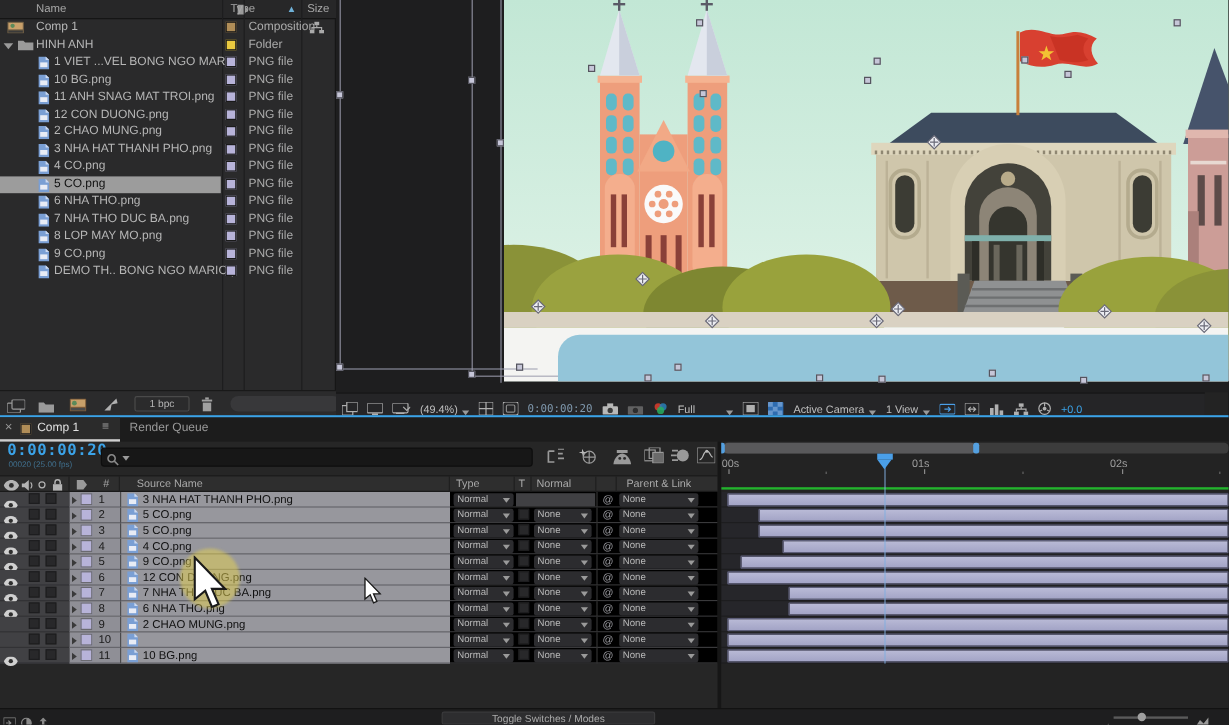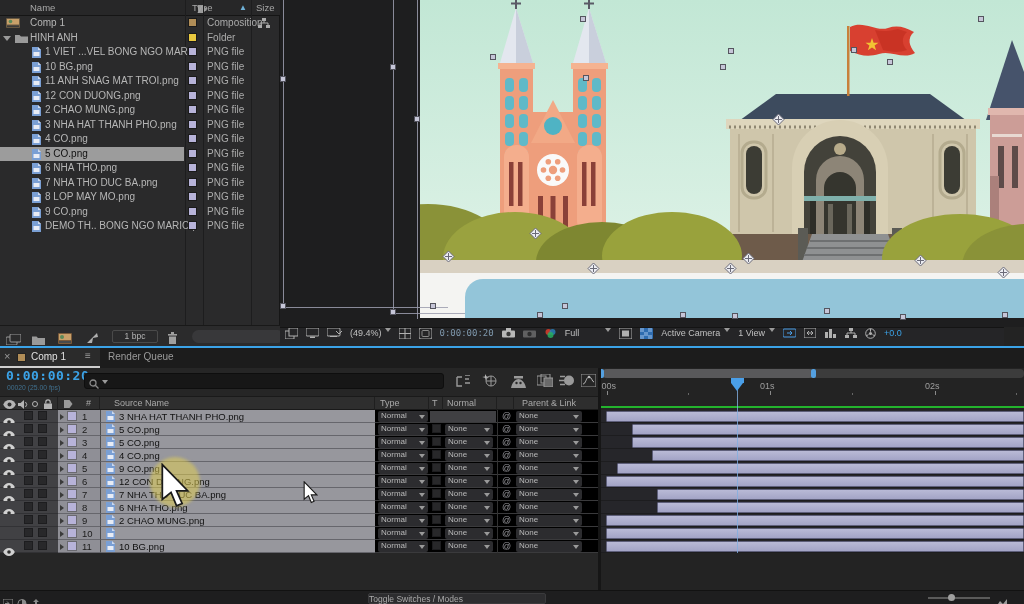--- a/index.html
+++ b/index.html
@@ -20,21 +20,21 @@
   .prow .sw{position:absolute;left:188px;top:2px;width:9px;height:9px;border:1px solid #1a1a1a;}
   .prow .tp{position:absolute;left:207px;top:0;color:#ababab;}
   .pp-footer{left:0;top:325px;width:280px;height:21px;background:#2b2b2c;border-top:1px solid #191919;}
   .pill{border:1px solid #4a4a4a;border-radius:2px;color:#b4b4b4;font-size:8.5px;text-align:center;}
   
   #viewer-panel{left:280px;top:0;width:744px;height:327px;background:#1e1e1f;overflow:hidden;}
   #comp-image{position:absolute;left:140px;top:0;width:604px;height:318px;}
   .pbline{position:absolute;background:#9c9daf;opacity:.85;}
   .handle{position:absolute;width:6px;height:6px;background:#c6c6d8;border:1px solid #55555f;}
   #viewer-toolbar{left:280px;top:327px;width:724px;height:19px;background:#252527;border-top:1px solid #141414;
-                  display:flex;align-items:flex-start;padding-left:5px;color:#c0c0c0;font-size:9px;white-space:nowrap;}
+                  display:flex;align-items:flex-end;padding-left:5px;color:#c0c0c0;font-size:9px;white-space:nowrap;}
   #viewer-toolbar .sp{margin-left:8px;display:inline-flex;align-items:center;}
   .vt-tc{color:#7f98ad;font-family:"DejaVu Sans Mono",monospace;}
   #blue-divider{left:0;top:346px;width:1024px;height:2px;background:var(--accent,#2f8ceb);}
   
   #timeline-panel{left:0;top:348px;width:1024px;height:256px;background:#262626;}
   #tl-tabs{position:absolute;left:0;top:0;width:1024px;height:20px;background:#1c1c1c;}
   #tab-comp{position:absolute;left:0;top:0;width:100px;height:20px;background:#2b2b2b;border-bottom:2px solid #cfcfcf;}
   .tc-big{position:absolute;left:6px;top:20px;color:var(--accent,#3ba3e8);font-size:13px;font-weight:bold;
           font-family:"DejaVu Sans Mono",monospace;letter-spacing:.5px;}
   .tc-sub{position:absolute;left:7px;top:36px;color:#40708e;font-size:6.8px;}
@@ -52,21 +52,21 @@
   .dd{position:absolute;top:1px;height:11px;background:#2c2c2f;border-radius:2px;color:#b9b9b9;
       font-size:8px;line-height:10px;padding:0 3px;}
   .dd .carat{position:absolute;right:3px;top:4px;}
   .gstripe{position:absolute;height:13px;background:#26262a;border-bottom:1px solid #1d1d1f;}
   .bar{position:absolute;height:11px;background:linear-gradient(var(--bar1,#b9bad6),var(--bar2,#a3a4c6));
        border:1px solid #5e5f7a;border-radius:1px;}
   .rlabel{position:absolute;top:33px;color:#9e9e9e;font-size:9px;}
   .tick{position:absolute;background:#8a8a8a;width:1px;}
   #tl-bottom{position:absolute;left:0;top:242px;width:1024px;height:14px;background:#1e1e1f;border-top:1px solid #121212;}
   #toggle-pill{position:absolute;left:368px;top:2px;width:178px;height:11px;background:#2d2d2f;border:1px solid #3a3a3c;
-               border-radius:2px;color:#ababab;font-size:8.5px;line-height:10px;}
+               border-radius:2px;color:#ababab;font-size:8.5px;line-height:10px;text-align:center;}
   .icon{display:inline-block;vertical-align:middle;}
 </style>
 </head>
 <body>
 
 <div id="app">
 
   <div id="project-panel" class="abs">
     <div class="pp-header">
       <span class="abs" style="left:30px">Name</span>

